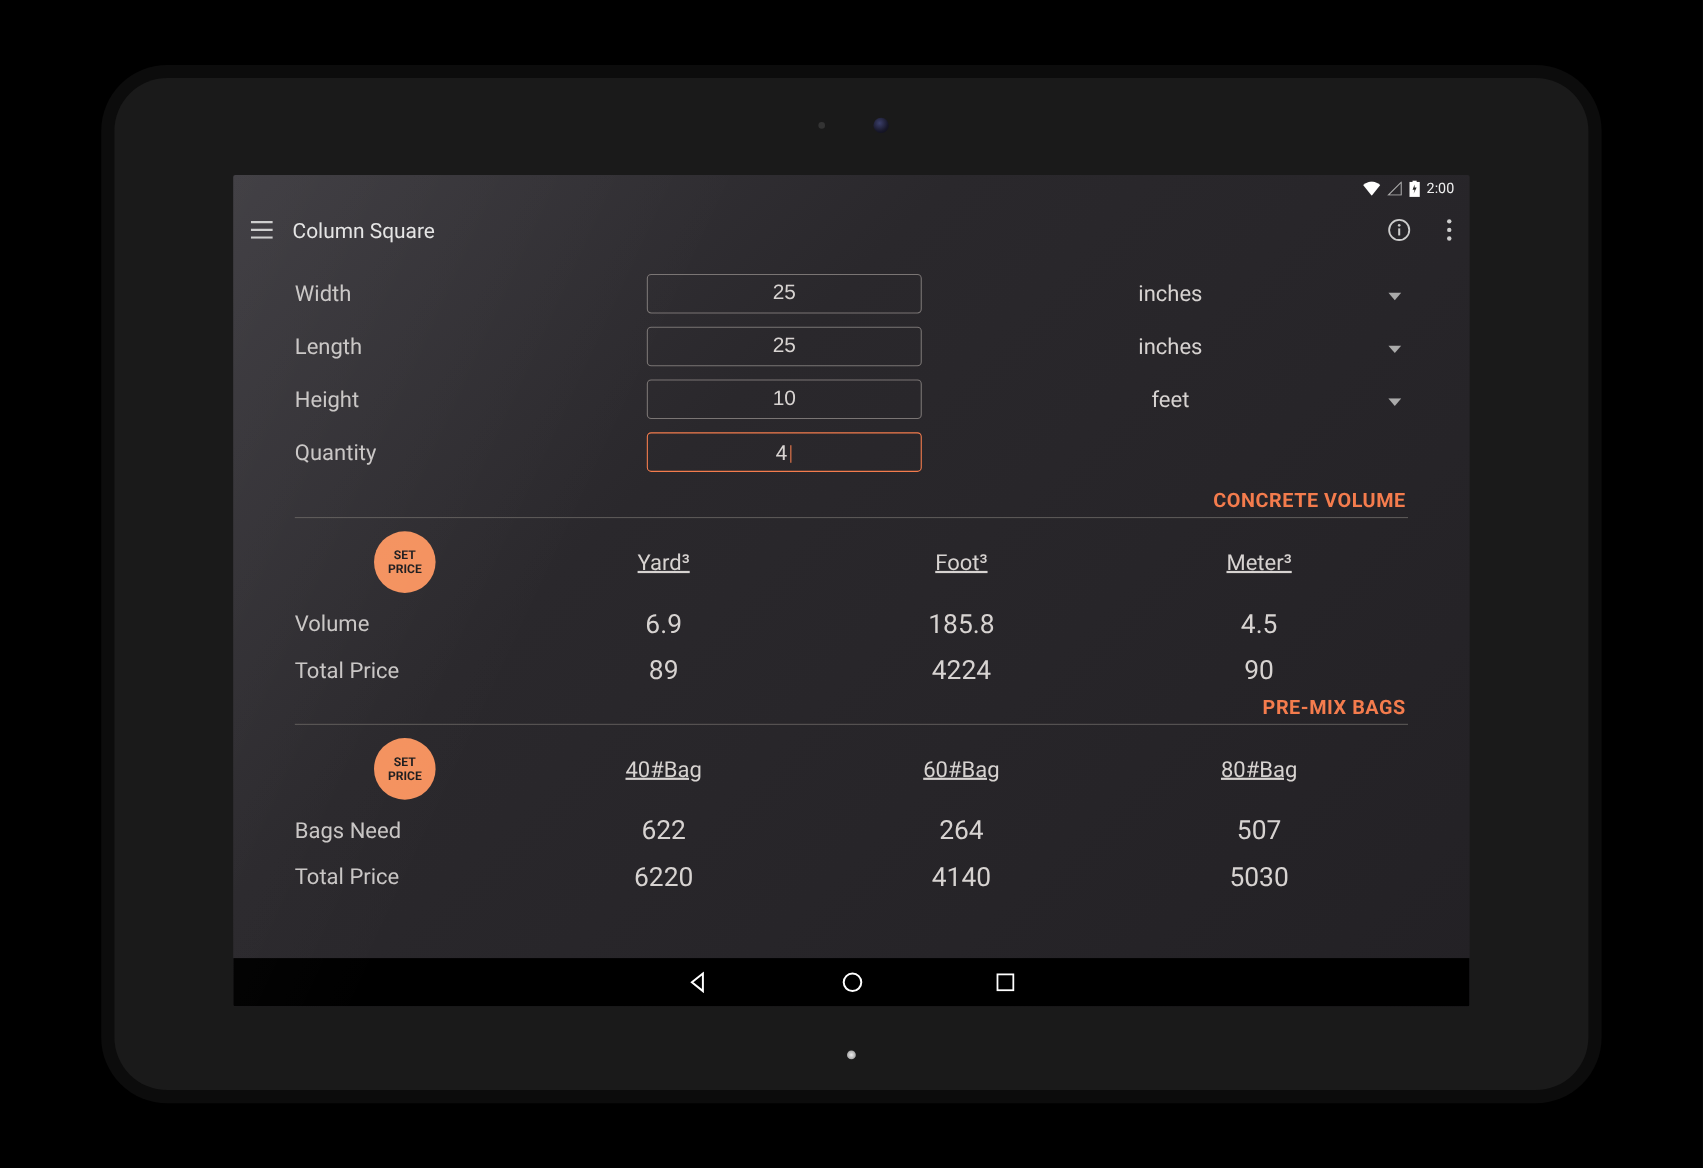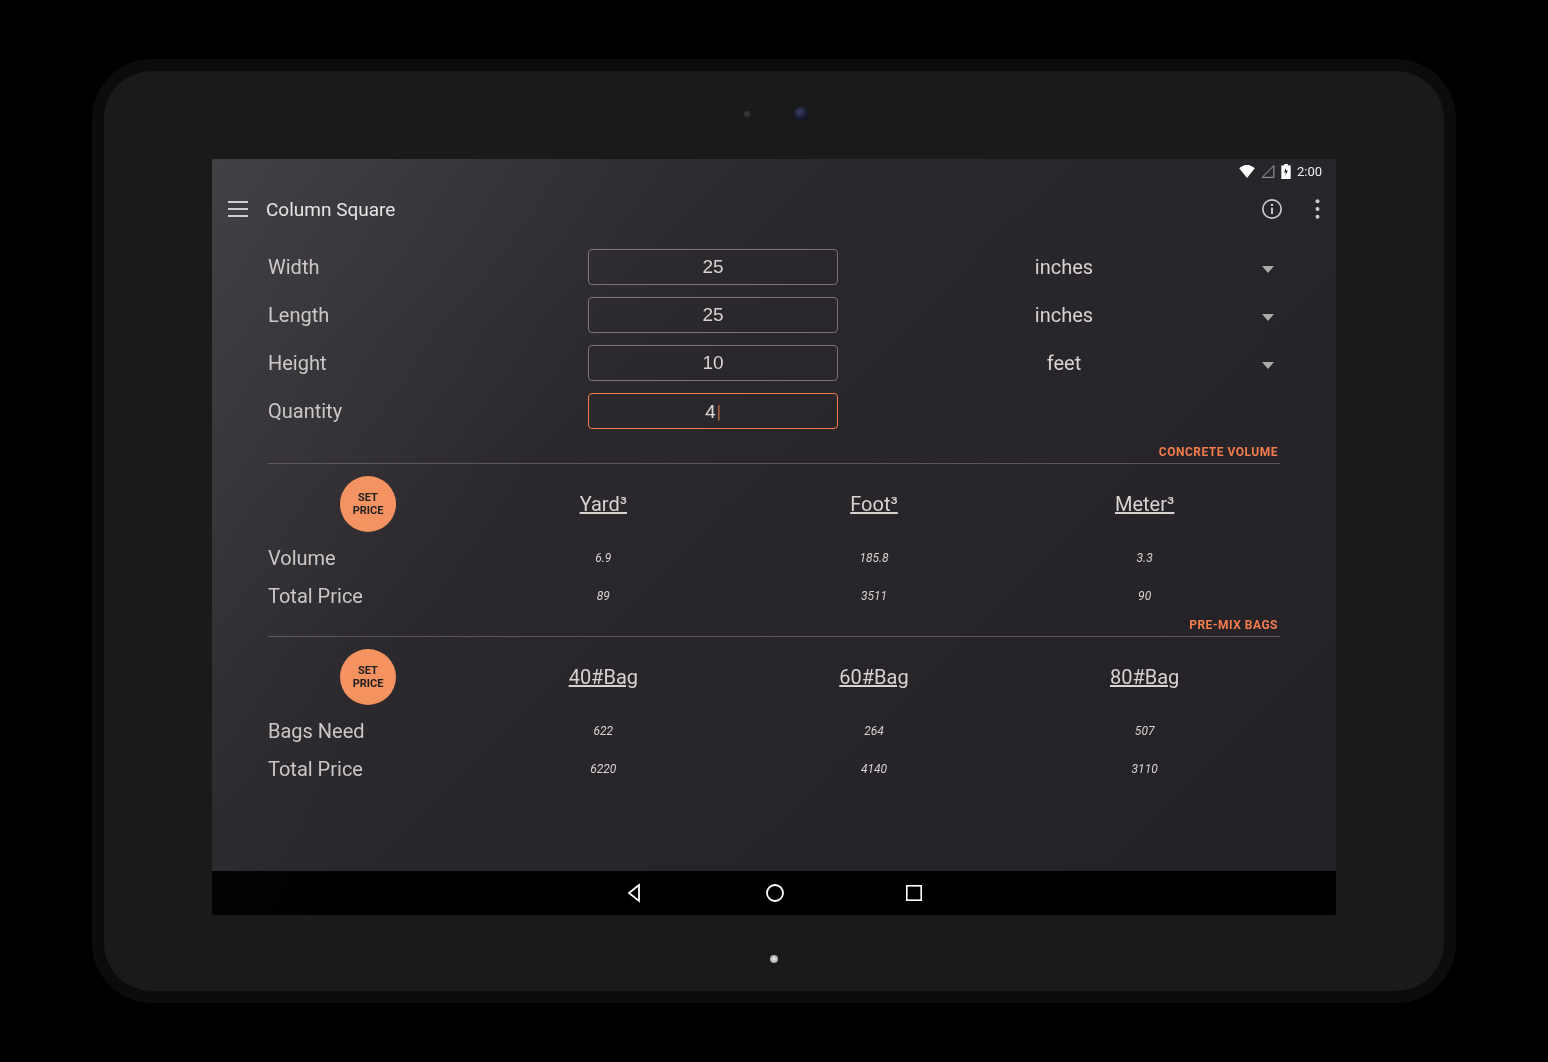--- a/index.html
+++ b/index.html
@@ -125,21 +125,21 @@
     cursor: pointer;
   }
   .unit-select .chev {
     position: absolute;
     right: 6px;
   }
   .section-title {
     text-align: right;
     color: #f47c4d;
     font-weight: 700;
-    font-size: 12px;
+    font-size: 18px;
     letter-spacing: 0.5px;
     margin-top: 10px;
     padding-right: 2px;
   }
   .divider {
     height: 1px;
     background: #5a5756;
     margin: 4px 0 12px 0;
   }
   .set-price {
@@ -159,21 +159,21 @@
   .result-grid {
     display: grid;
     grid-template-columns: 200px 1fr 1fr 1fr;
     align-items: center;
     text-align: center;
     row-gap: 14px;
     margin-bottom: 8px;
   }
   .result-grid .rowlabel { text-align: left; font-size: 20px; }
   .result-grid .colhead { font-size: 20px; color: #d7d3d1; text-decoration: underline; }
-  .result-grid .val { font-size: 12px; color: #d7d3d1; font-style: italic; }
+  .result-grid .val { font-size: 24px; color: #d7d3d1; }
   .badge-cell { display:flex; justify-content:center; }
   
   .navbar {
     height: 44px;
     background: #000;
     display: flex;
     align-items: center;
     justify-content: center;
     gap: 120px;
   }
@@ -287,25 +287,25 @@
             <span>PRICE</span>
           </div>
         </div>
         <div class="colhead">Yard³</div>
         <div class="colhead">Foot³</div>
         <div class="colhead">Meter³</div>
 
         <div class="rowlabel">Volume</div>
         <div class="val">6.9</div>
         <div class="val">185.8</div>
-        <div class="val">3.3</div>
+        <div class="val">4.5</div>
 
         <div class="rowlabel">Total Price</div>
         <div class="val">89</div>
-        <div class="val">3511</div>
+        <div class="val">4224</div>
         <div class="val">90</div>
       </div>
 
       <div class="section-title">PRE-MIX BAGS</div>
       <div class="divider"></div>
       <div class="result-grid">
         <div class="badge-cell">
           <div class="set-price">
             <span>SET</span>
             <span>PRICE</span>
@@ -316,21 +316,21 @@
         <div class="colhead">80#Bag</div>
 
         <div class="rowlabel">Bags Need</div>
         <div class="val">622</div>
         <div class="val">264</div>
         <div class="val">507</div>
 
         <div class="rowlabel">Total Price</div>
         <div class="val">6220</div>
         <div class="val">4140</div>
-        <div class="val">3110</div>
+        <div class="val">5030</div>
       </div>
     </div>
 
     <div class="navbar">
       <div>
         <svg width="20" height="20" viewBox="0 0 20 20">
             <path fill="none" stroke="#fff" stroke-width="1.8" d="M14 2 L4 10 L14 18 Z"></path>
           </svg>
       </div>
       <div>

